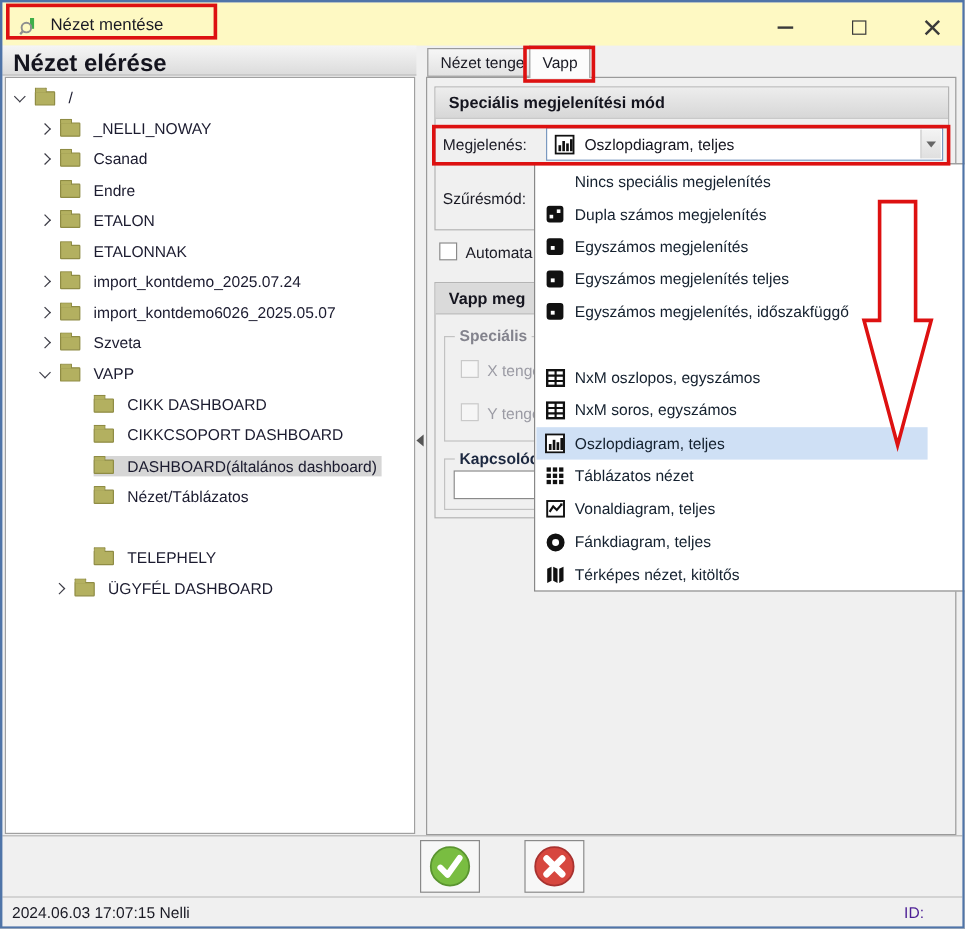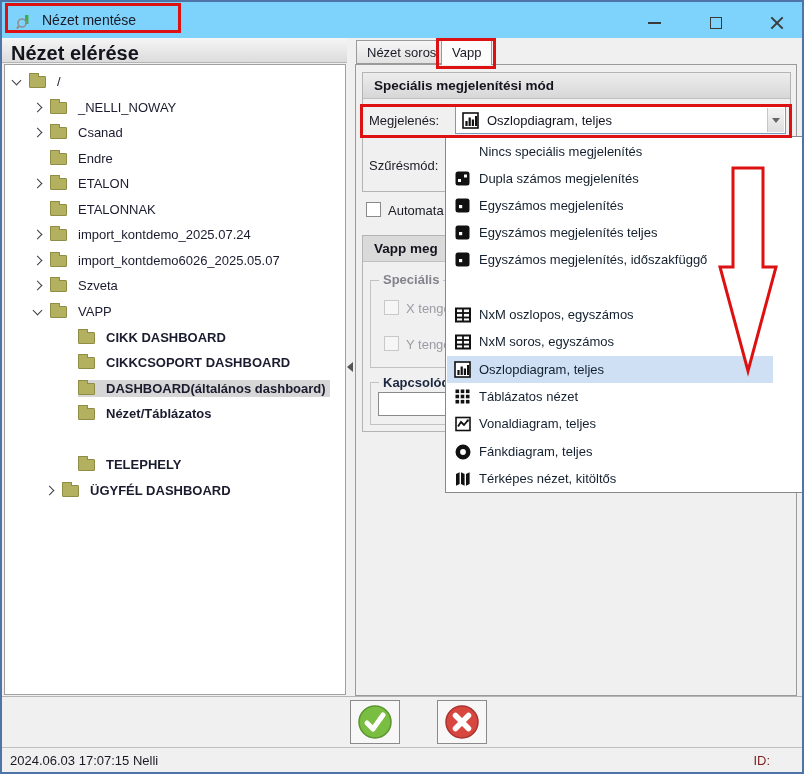--- a/index.html
+++ b/index.html
@@ -5,21 +5,21 @@
   * { margin:0; padding:0; box-sizing:border-box; }
   html,body { background:#888; }
   body { font-family:"Liberation Sans", sans-serif; }
   #win {
     position:relative; width:804px; height:774px; background:#f0f0f0;
     overflow:hidden; font-size:13px; color:#1a1a24;
   }
   .win-border { position:absolute; inset:0; border:2px solid #4f74a8; z-index:30; pointer-events:none; }
 
   
-  .titlebar { position:absolute; left:2px; top:2px; right:2px; height:36px; background:#7dd3fc; }
+  .titlebar { position:absolute; left:2px; top:2px; right:2px; height:36px; background:#fef9c3; }
   .title-text { position:absolute; left:40px; top:10px; font-size:14px; color:#1a1a24; }
   .app-icon { position:absolute; left:14px; top:11px; width:18px; height:18px; }
   .winctl { position:absolute; top:10px; width:30px; height:22px; display:flex; align-items:center; justify-content:center; }
   .min-glyph { width:13px; height:2px; background:#3a3a3a; }
   .max-glyph { width:12px; height:12px; border:1.5px solid #3a3a3a; }
   .close-glyph { position:relative; width:14px; height:14px; }
   .close-glyph::before,.close-glyph::after { content:""; position:absolute; left:6px; top:-1px; width:2px; height:16px; background:#3a3a3a; }
   .close-glyph::before { transform:rotate(45deg); }
   .close-glyph::after { transform:rotate(-45deg); }
 
@@ -34,21 +34,21 @@
   .trow.selected .sel-wrap { background:#d6d6d6; }
   .sel-wrap { display:flex; align-items:center;justify-content:flex-end; }
   .chev { width:7px; height:7px; border-right:1.6px solid #3c3c46; border-bottom:1.6px solid #3c3c46; flex:0 0 auto; }
   .chev.closed { transform:rotate(-45deg); margin-right:9px; }
   .chev.open { transform:rotate(45deg); margin-right:9px; margin-top:-3px; }
   .chev.none { visibility:hidden; margin-right:9px; }
   .folder { position:relative; width:17px; height:12px; background:#b3b060; border:1px solid #8f8c44;
     border-radius:1px; margin-right:7px; flex:0 0 auto; }
   .folder::before { content:""; position:absolute; left:-1px; top:-4px; width:8px; height:3px;
     background:#b3b060; border:1px solid #8f8c44; border-bottom:none; border-radius:1px 1px 0 0; }
-  .ind1 { padding-left:29px; } .ind2 { padding-left:57px;font-weight:bold; }
+  .ind1 { padding-left:29px; } .ind2 { padding-left:57px; }
   .splitter-arrow { position:absolute; left:347px; top:362px; width:0; height:0;
     border-top:5px solid transparent; border-bottom:5px solid transparent; border-right:6px solid #555; }
 
   
   .tab { position:absolute; top:40px; height:24px; padding:4px 10px 0 10px; font-size:13px;
     border:1px solid #9a9a9a; color:#1a1a24; }
   .tab.inactive { left:356px; background:linear-gradient(#f6f6f6,#e2e2e2); }
   .tab.active { left:441px; top:38px; height:27px; background:#fcfcfc; border-bottom:none; z-index:2; padding-top:6px; }
   .tab-page { position:absolute; left:355px; top:64px; width:442px; height:632px;
     background:#f0f0f0; border:1px solid #9a9a9a; }
@@ -89,21 +89,21 @@
   .sbtn { position:absolute; left:0; width:16px; height:16px; background:#f0f0f0; display:flex; align-items:center; justify-content:center; }
   .sthumb { position:absolute; left:1px; top:20px; width:14px; height:158px; background:#fdfdfd; border:1px solid #b0b0b0; }
 
   
   .btnbar-sep { position:absolute; left:2px; right:2px; top:696px; height:1px; background:#b5b5b5; }
   .img-btn { position:absolute; top:700px; width:50px; height:44px; background:#f7f7f7; border:1px solid #8a8a8a;
     display:flex; align-items:center; justify-content:center; }
   .statusbar { position:absolute; left:2px; right:2px; top:747px; height:25px; background:#f0f0f0;
     border-top:1px solid #c0c0c0; }
   .status-left { position:absolute; left:8px; top:5px; color:#1a1a24; }
-  .status-right { position:absolute; right:32px; top:5px; color:#7f1d1d; }
+  .status-right { position:absolute; right:32px; top:5px; color:#4c1d95; }
 
   
   .anno { position:absolute; border:3px solid #dd1111; z-index:10; pointer-events:none; }
   #anno-arrow { position:absolute; left:0; top:0; z-index:11; pointer-events:none; }
 </style>
 </head>
 <body>
 
 <div id="win">
 
@@ -207,21 +207,21 @@
       </div>
     <div class="trow ind2" style="top:413px">
         <span class="chev closed" style="margin-left:-16px"></span>
         <span class="folder"></span>
         <span class="lbl">ÜGYFÉL DASHBOARD</span>
       </div>
   </div>
   <div class="splitter-arrow"></div>
 
   <div class="tab-page"></div>
-  <div class="tab inactive">Nézet soros</div>
+  <div class="tab inactive">Nézet tenge</div>
   <div class="tab active">Vapp</div>
 
   <div class="group1">
     <div class="group-head">Speciális megjelenítési mód</div>
   </div>
   <span class="frm-label" style="left:369px; top:113px">Megjelenés:</span>
   <div class="combo">
     <svg class="cicon" width="17" height="17" viewBox="0 0 17 17">
       <rect x="1" y="1" width="15" height="15" fill="#fff" stroke="#111" stroke-width="1.6"></rect>
       <rect x="3.4" y="9" width="2.2" height="5" fill="#111"></rect>

